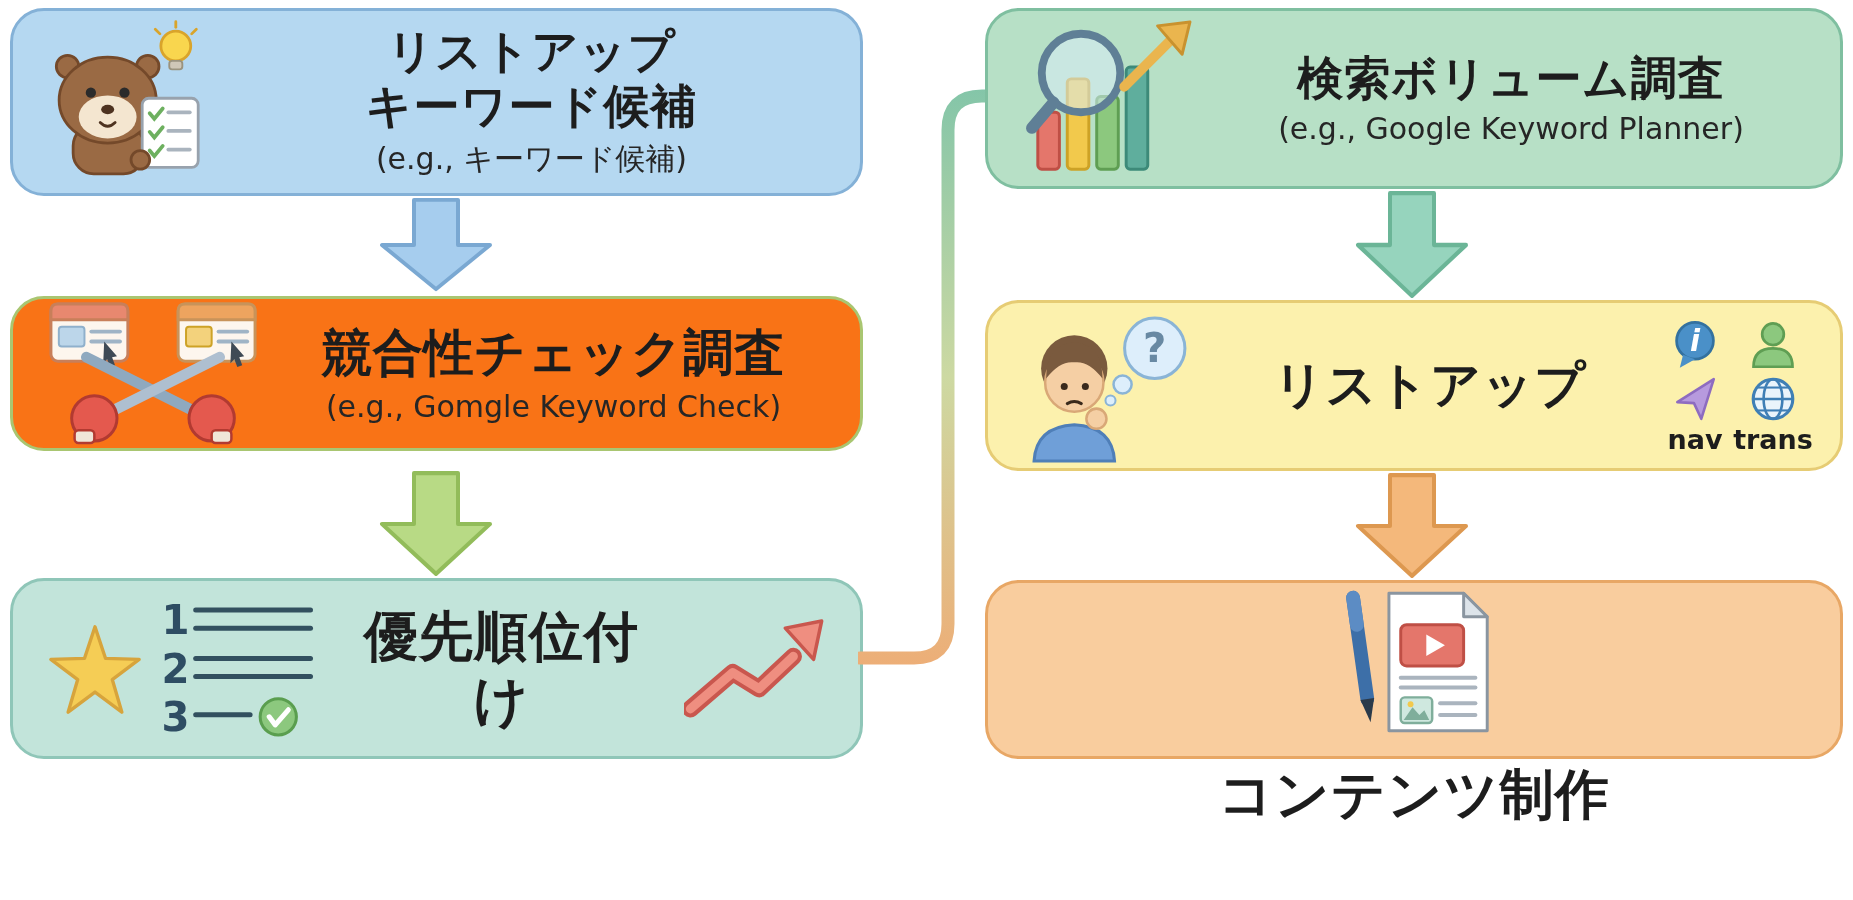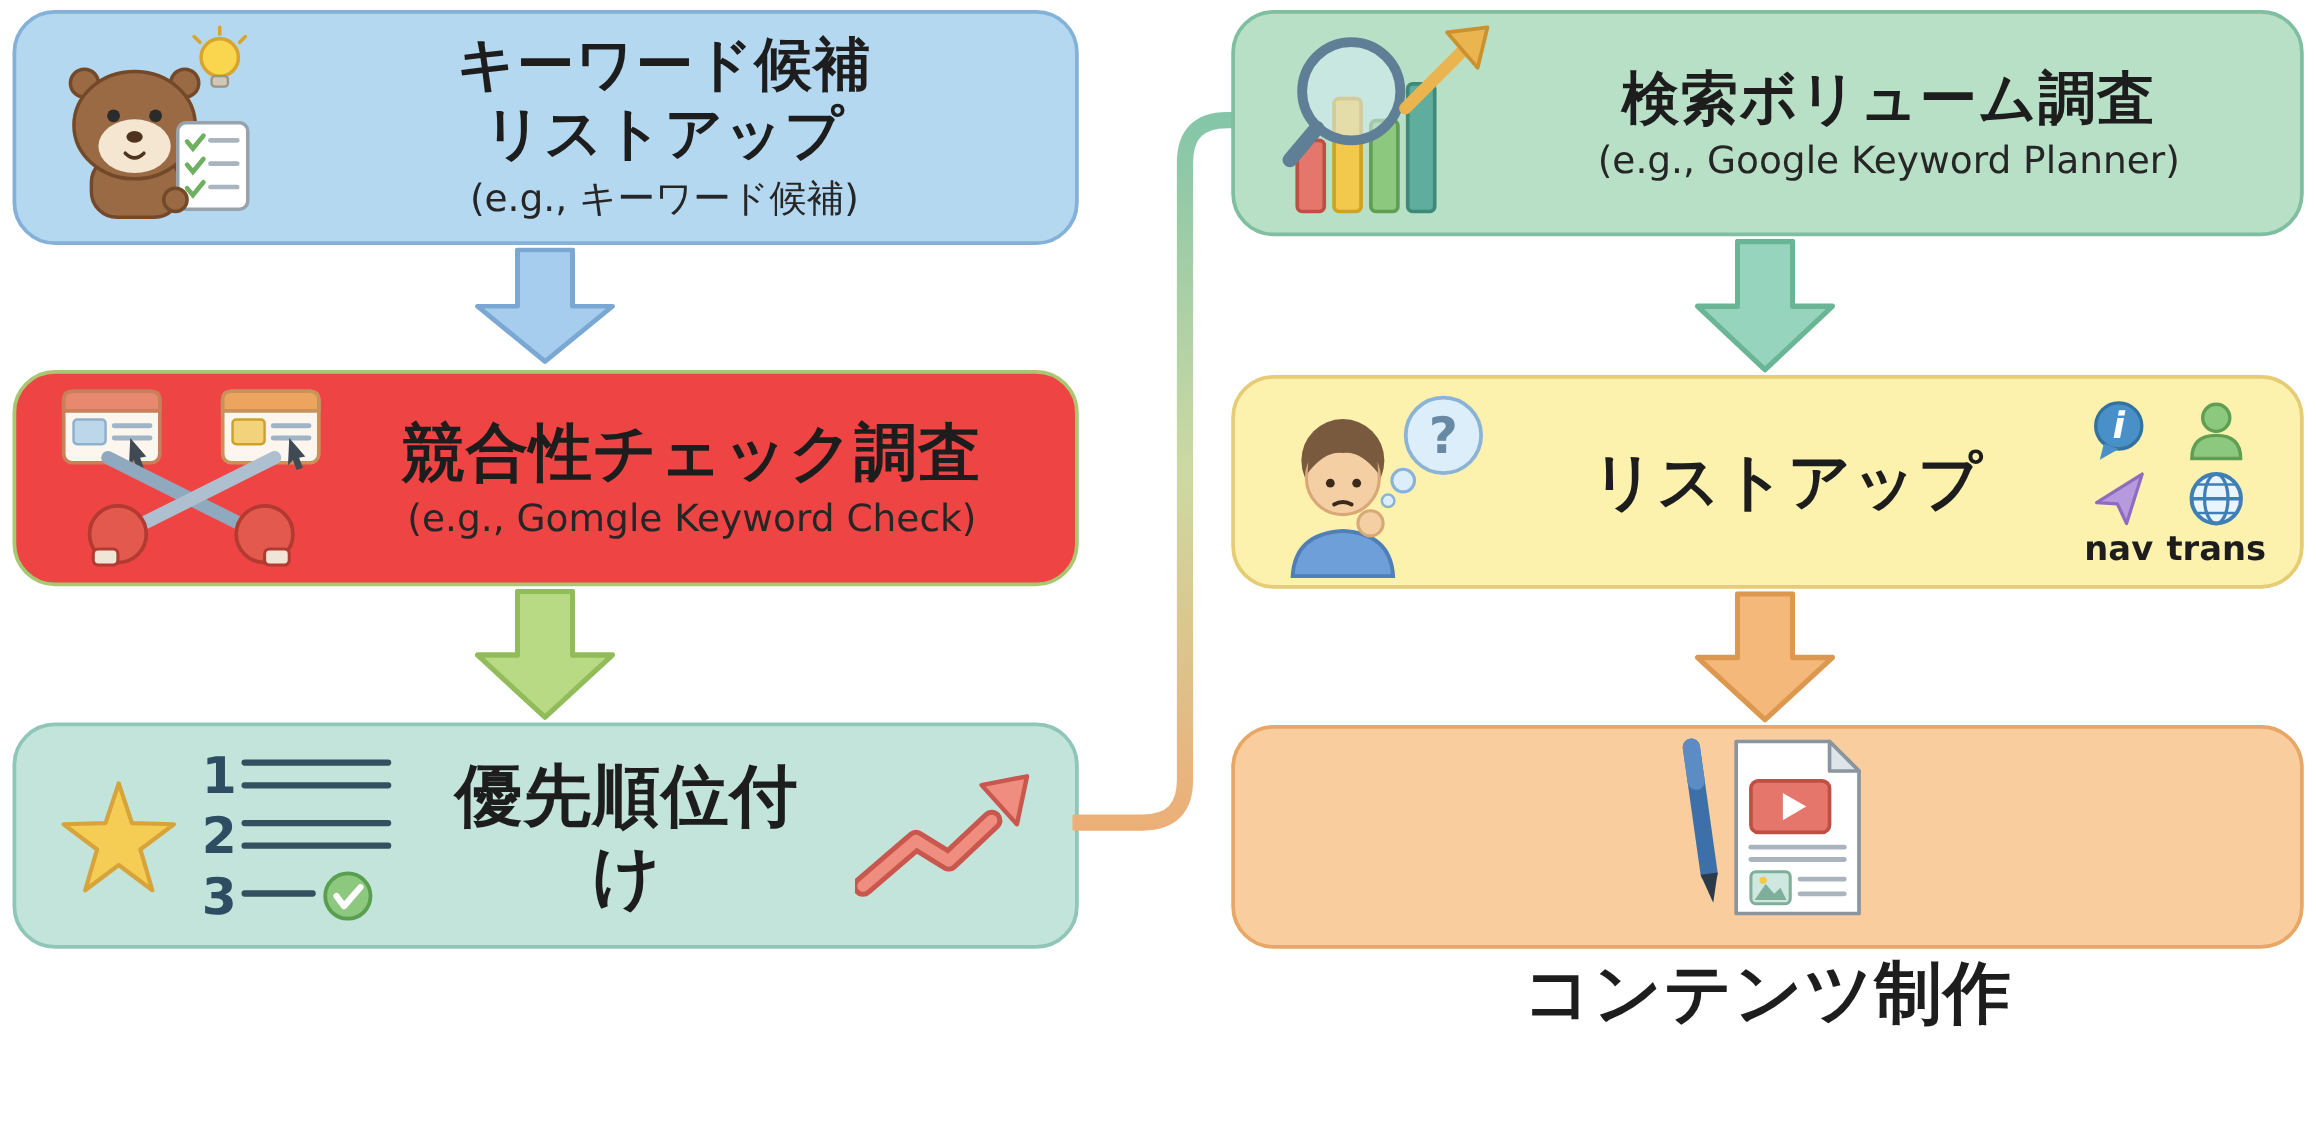--- a/index.html
+++ b/index.html
@@ -1,21 +1,21 @@
 <!DOCTYPE html>
 <html><head>
 <meta charset="utf-8">
 <style>
   * { margin:0; padding:0; box-sizing:border-box; }
   body { font-family:"DejaVu Sans","Liberation Sans",sans-serif; background:#e8e8e8; }
   .canvas { position:relative; width:1853px; height:900px; background:#ffffff; overflow:hidden; }
 
   .box { position:absolute; border-radius:34px; border:3px solid; display:flex; align-items:center; padding:0 34px; gap:22px; }
   .b-keyword    { left:10px;  top:8px;   width:853px; height:188px; background:#b5d8f1; border-color:#84b1d7; }
-  .b-competitor { left:10px;  top:296px; width:853px; height:173px; background:#ef4444; border-color:#a9c671; }
+  .b-competitor { left:10px;  top:296px; width:853px; height:155px; background:#f97316; border-color:#a9c671; }
   .b-priority   { left:10px;  top:578px; width:853px; height:181px; background:#c2e4da; border-color:#8fc6b8; }
   .b-volume     { left:985px; top:8px;   width:858px; height:181px; background:#b7e0c6; border-color:#7fbfa0; }
   .b-intent     { left:985px; top:300px; width:858px; height:171px; background:#fcf1ad; border-color:#e6cc74; }
   .b-content    { left:985px; top:580px; width:858px; height:179px; background:#f9cd9e; border-color:#e8a765;flex-direction:column; }
 
   .text-block { flex:1; display:flex; flex-direction:column; align-items:center; justify-content:center; }
   .title { font-weight:700; color:#1d1d1d; text-align:center; line-height:1.18; letter-spacing:1px; }
   .t46 { font-size:46px; }
   .t50 { font-size:50px; }
   .t54 { font-size:54px; }
@@ -76,22 +76,22 @@
           <line x1="130" y1="101" x2="153" y2="101" stroke="#aab4be" stroke-width="4" stroke-linecap="round"></line>
           <path d="M110 122 l5 6 l9 -11" stroke="#6db05f" stroke-width="4" fill="none" stroke-linecap="round"></path>
           <line x1="130" y1="121" x2="153" y2="121" stroke="#aab4be" stroke-width="4" stroke-linecap="round"></line>
           <path d="M110 142 l5 6 l9 -11" stroke="#6db05f" stroke-width="4" fill="none" stroke-linecap="round"></path>
           <line x1="130" y1="141" x2="153" y2="141" stroke="#aab4be" stroke-width="4" stroke-linecap="round"></line>
         </g>
         <circle cx="100" cy="152" r="10" fill="#9a6a44" stroke="#74492a" stroke-width="3"></circle>
       </svg>
     </div>
     <div class="text-block">
+      <div class="title t46">リストアップ</div>
       <div class="title t46">キーワード候補</div>
-      <div class="title t46">リストアップ</div>
       <div class="subtitle">(e.g., キーワード候補)</div>
     </div>
   </div>
 
   <svg class="flow-arrow arrow-blue" style="left:376px; top:198px;" width="120" height="94" viewBox="0 0 120 100" preserveAspectRatio="none">
     <polygon points="38,2 82,2 82,50 114,50 60,97 6,50 38,50"></polygon>
   </svg>
 
   <div class="box b-competitor">
     <div class="icon-wrap">

